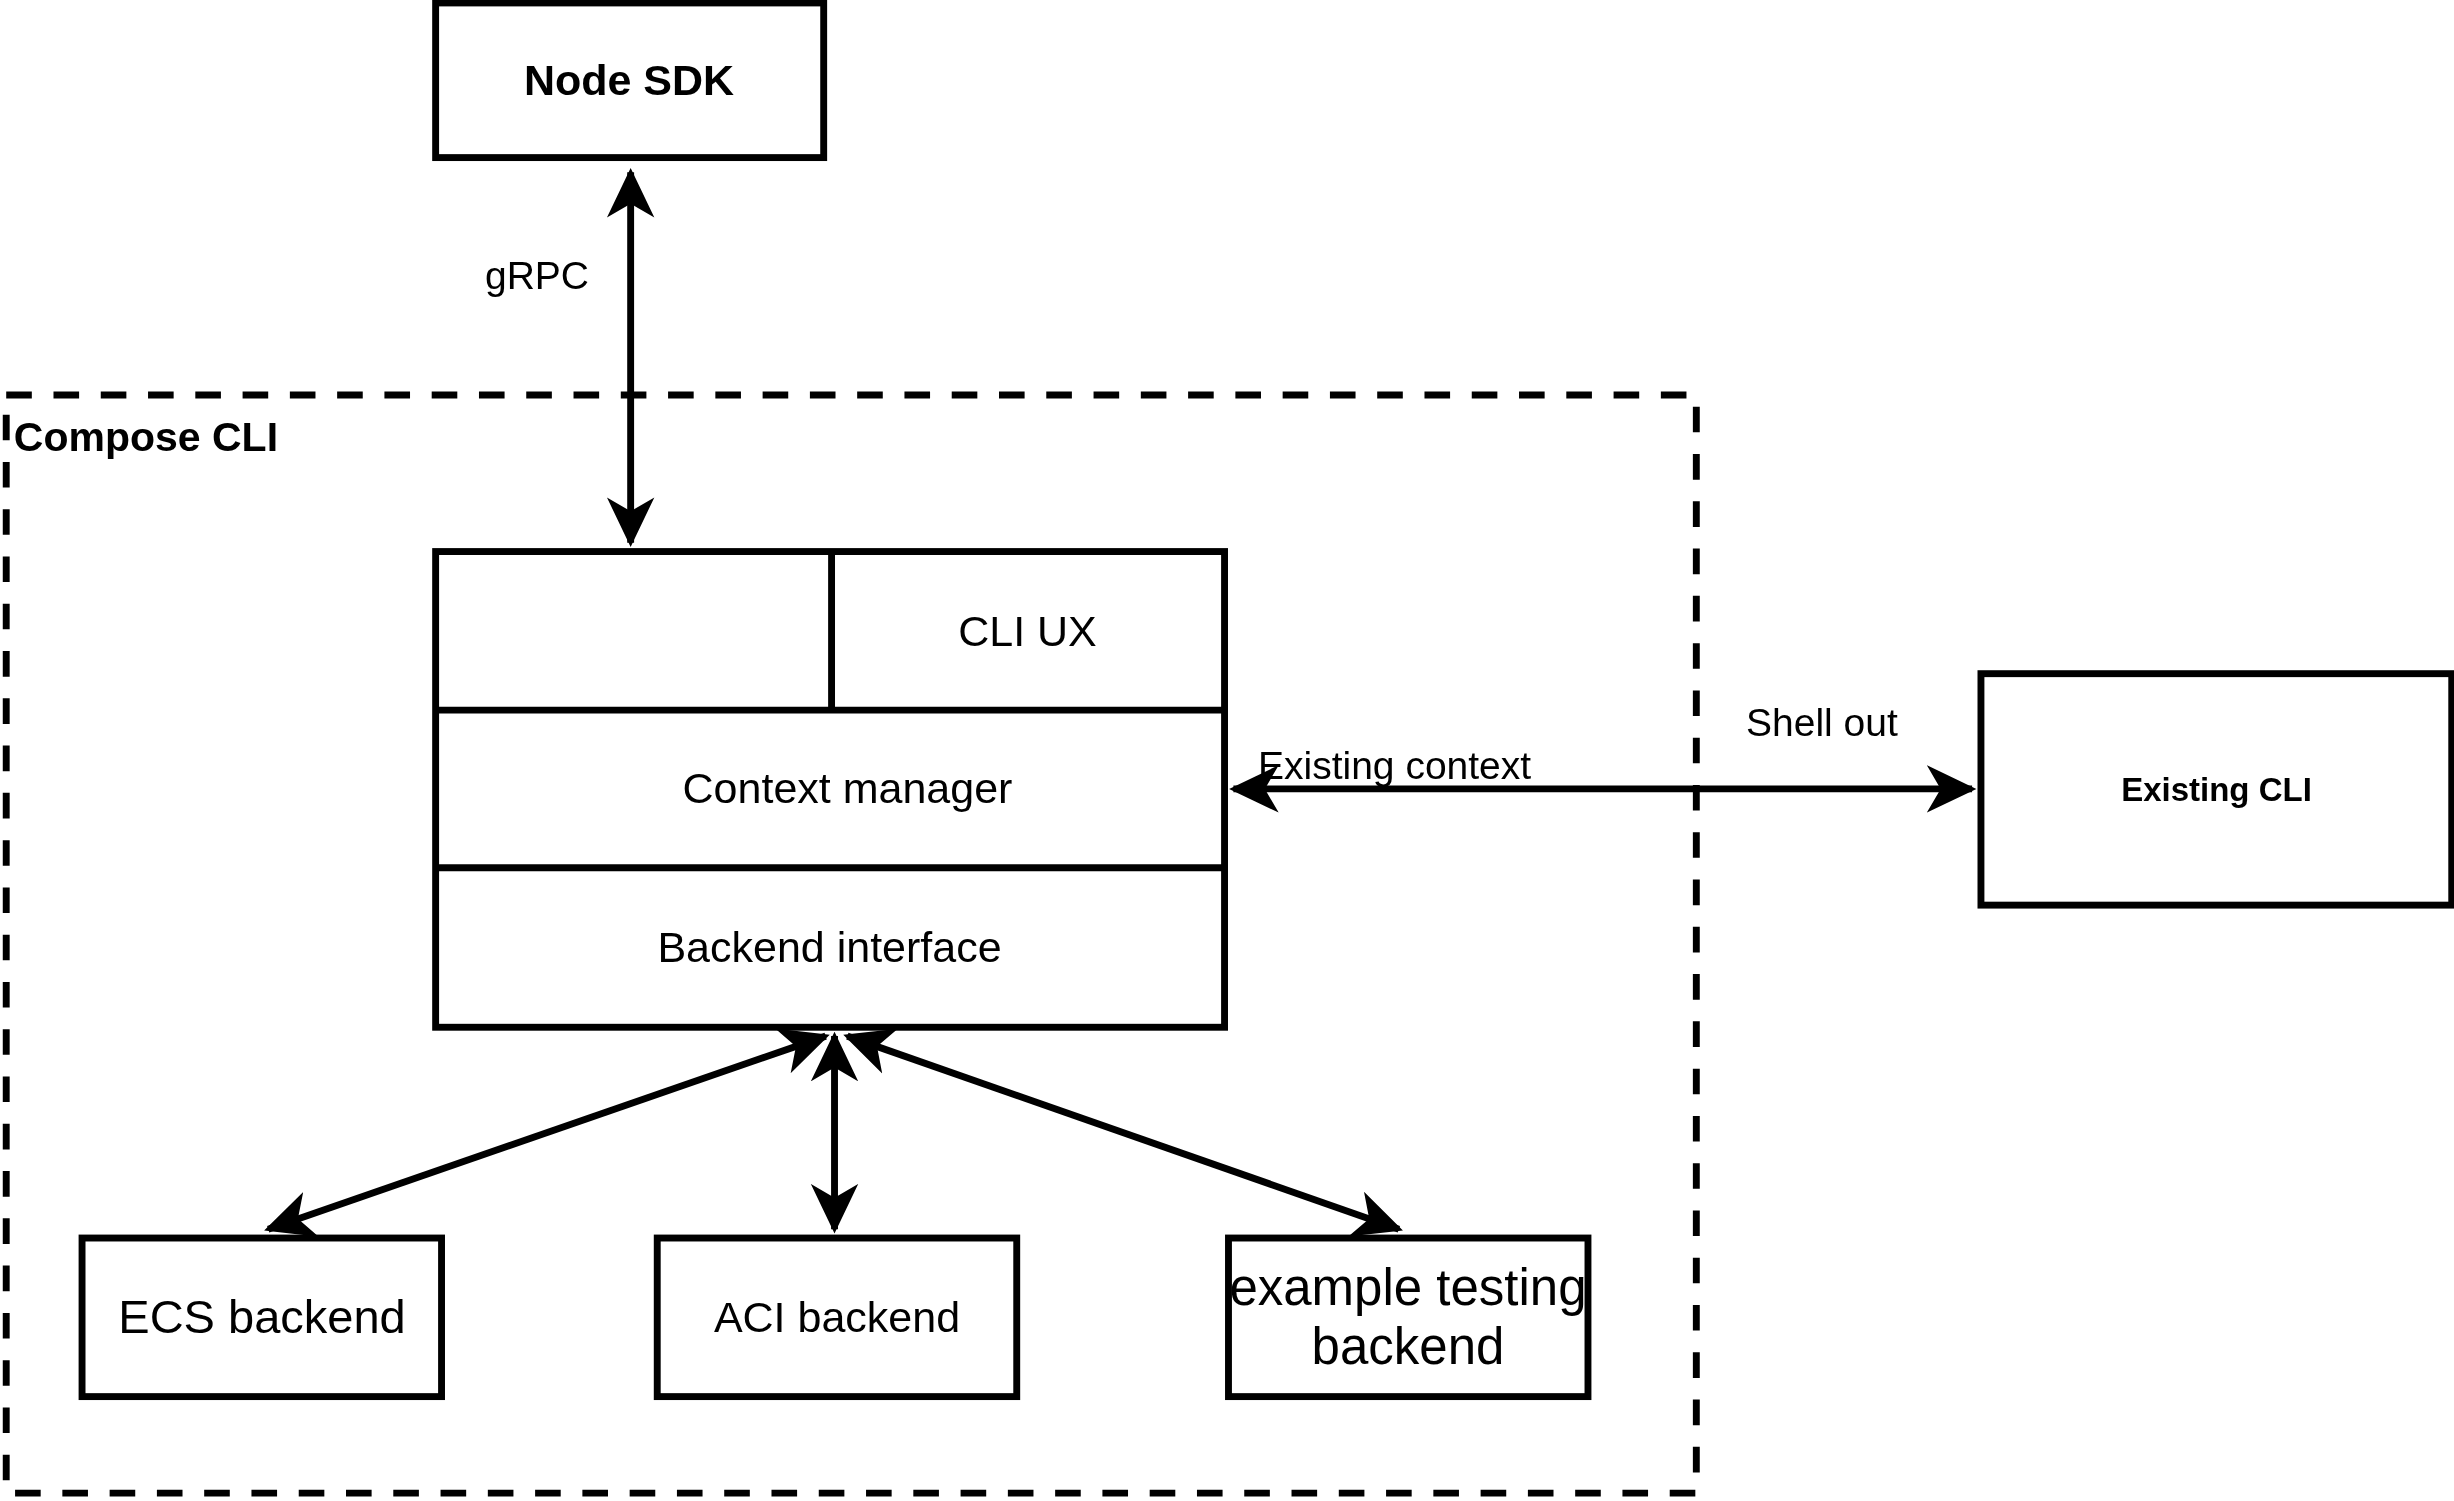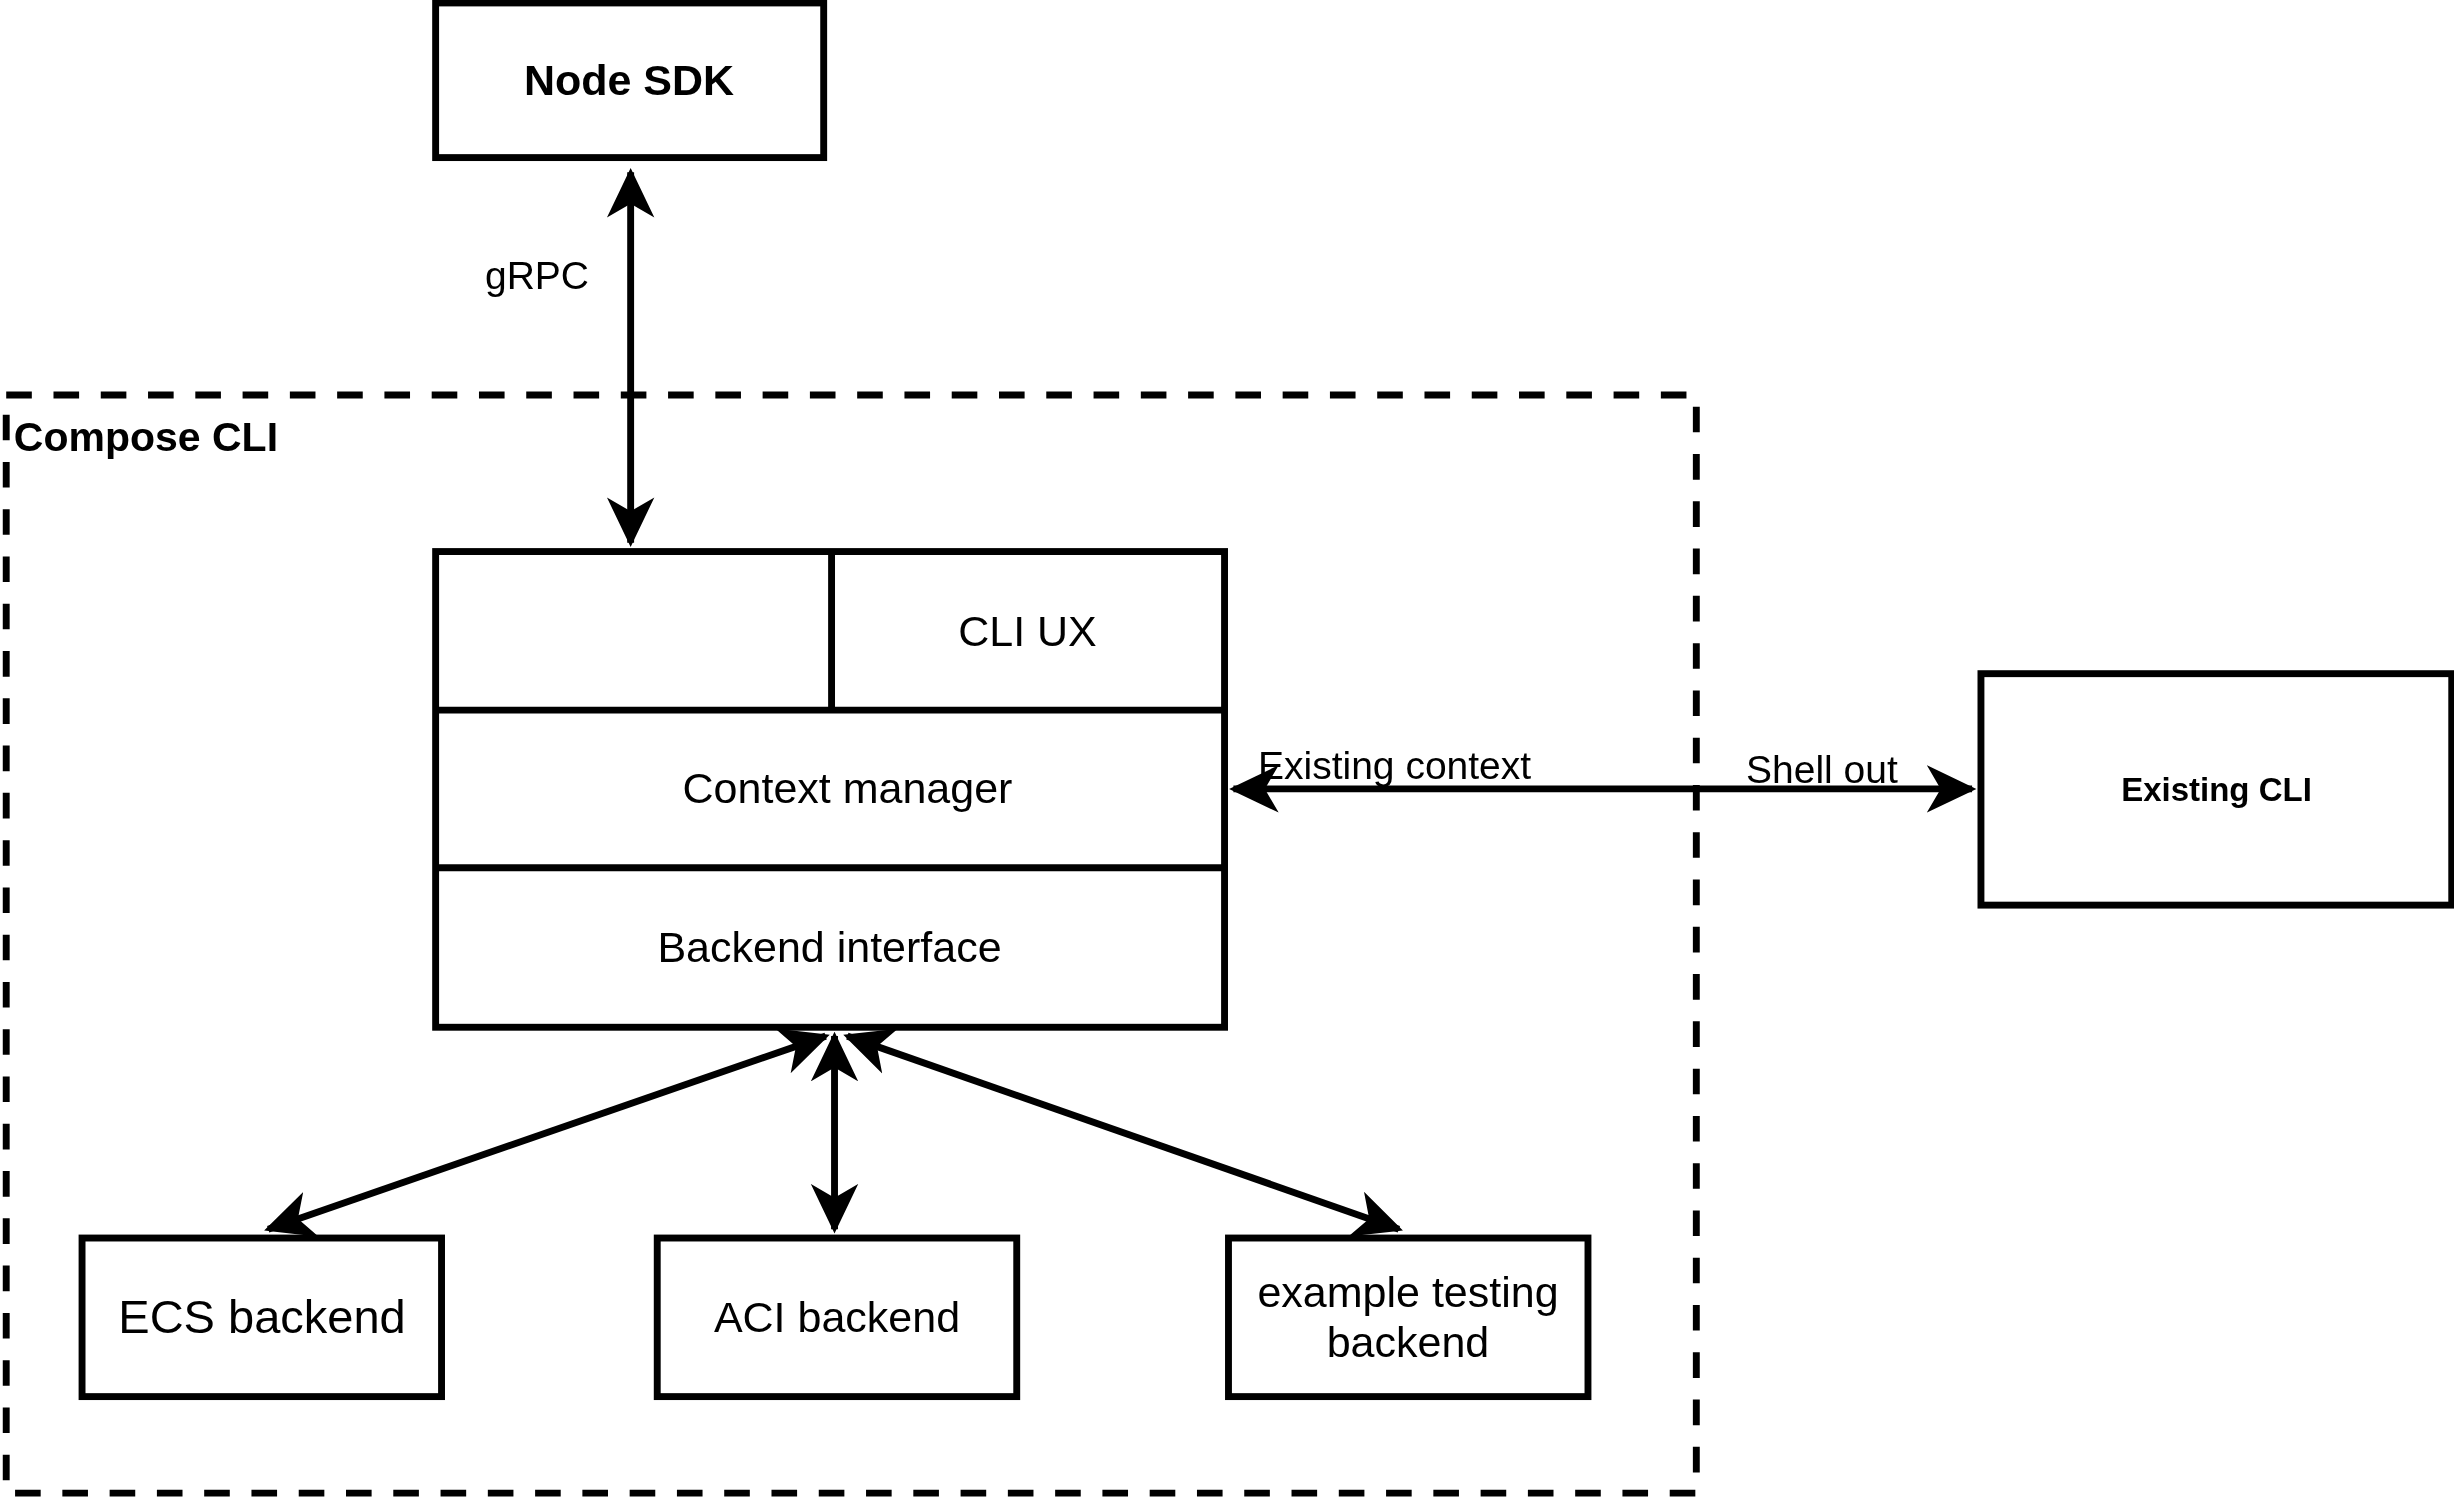--- a/index.html
+++ b/index.html
@@ -95,23 +95,23 @@
   <div class="box-label" style="left:453px; top:710px; width:789px; height:158px; font-size:43px;">Context manager</div>
 
   <div class="box-label" style="left:435px; top:868px; width:789px; height:160px; font-size:43px;">Backend interface</div>
 
   <div class="box-label lbl-bold" style="left:1981px; top:674px; width:471px; height:231px; font-size:33px;">Existing CLI</div>
 
   <div class="box-label" style="left:82px; top:1238px; width:360px; height:159px; font-size:47px;">ECS backend</div>
 
   <div class="box-label" style="left:657px; top:1238px; width:360px; height:159px; font-size:43px;">ACI backend</div>
 
-  <div class="box-label" style="left:1228px; top:1238px; width:360px; height:159px; font-size:43px;">example testing
+  <div class="box-label" style="left:1228px; top:1238px; width:360px; height:159px; font-size:51px;">example testing
 backend</div>
 
   <div class="edge-label" style="left:485px; top:254px;">gRPC</div>
 
   <div class="edge-label" style="left:1258px; top:701px;margin-top:43px;">Existing context</div>
 
-  <div class="edge-label" style="left:1746px; top:701px;margin-top:47px;">Shell out</div>
+  <div class="edge-label" style="left:1746px; top:701px;">Shell out</div>
 
 </div>
 
 
 </body></html>

